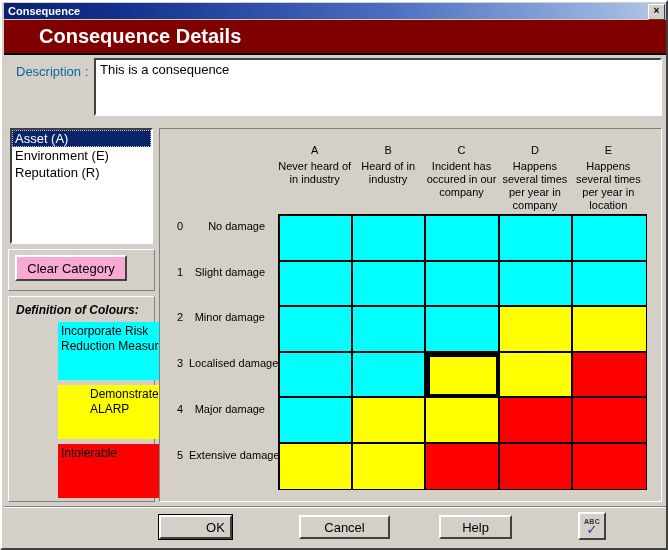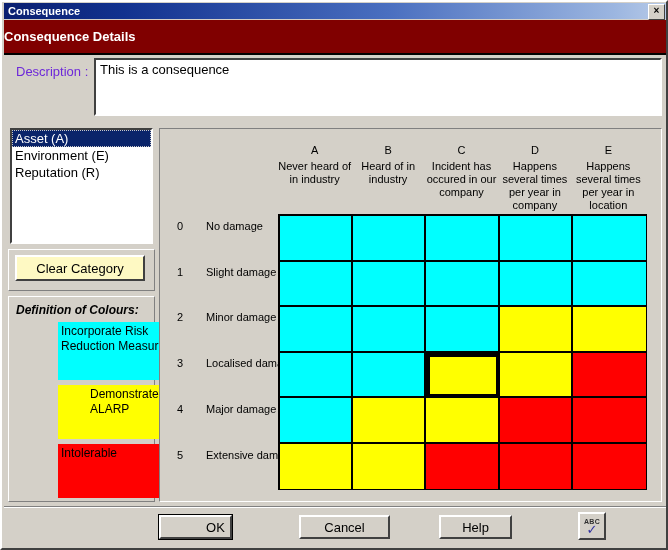--- a/index.html
+++ b/index.html
@@ -63,32 +63,33 @@
     position: absolute;
     left: 2px; top: 18px;
     width: 664px; height: 33px;
     background: #800000;
     border-bottom: 2px solid #000000;
     display: flex;
     align-items: center;
   }
   #header-bar .header-text {
     color: #ffffff;
-    font-size: 13px;
+    font-size: 20px;
     font-weight: bold;
-    padding-left: 0;
-    white-space: nowrap;
+    padding-left: 12px;
+    white-space: nowrap;
+    margin-left: 23px;
   }
 
   
   #desc-label {
     position: absolute;
     left: 14px; top: 62px;
     font-size: 13px;
-    color: #6d28d9;
+    color: #0369a1;
     white-space: nowrap;
   }
   #desc-box {
     position: absolute;
     left: 92px; top: 56px;
     width: 568px; height: 58px;
     background: #ffffff;
     box-sizing: border-box;
     border-left: 2px solid #404040;
     border-top: 2px solid #404040;
@@ -140,22 +141,22 @@
     width: 147px; height: 42px;
     box-sizing: border-box;
     border-left: 1px solid #ffffff;
     border-top: 1px solid #ffffff;
     border-right: 1px solid #808080;
     border-bottom: 1px solid #808080;
   }
   #clear-btn {
     position: absolute;
     left: 13px; top: 253px;
-    width: 130px; height: 26px;
-    background: #fef9c3;
+    width: 112px; height: 26px;
+    background: #f9a8d4;
     box-sizing: border-box;
     border-left: 2px solid #ffffff;
     border-top: 2px solid #ffffff;
     border-right: 2px solid #404040;
     border-bottom: 2px solid #404040;
     font-size: 13px;
     color: #000000;
     cursor: pointer;
     display: flex;
     align-items: center;
@@ -230,23 +231,23 @@
     left: 175px;
     font-size: 11px;
     color: #000000;
     width: 12px;
     text-align: left;
     height: 14px;
     line-height: 14px;
   }
   .row-name {
     position: absolute;
-    left: 204px;
+    left: 187px;
     width: 76px;
-    text-align: left;
+    text-align: right;
     font-size: 11px;
     color: #000000;
     height: 14px;
     line-height: 14px;
     white-space: nowrap;
   }
 
   #grid {
     position: absolute;
     left: 276px; top: 212px;

